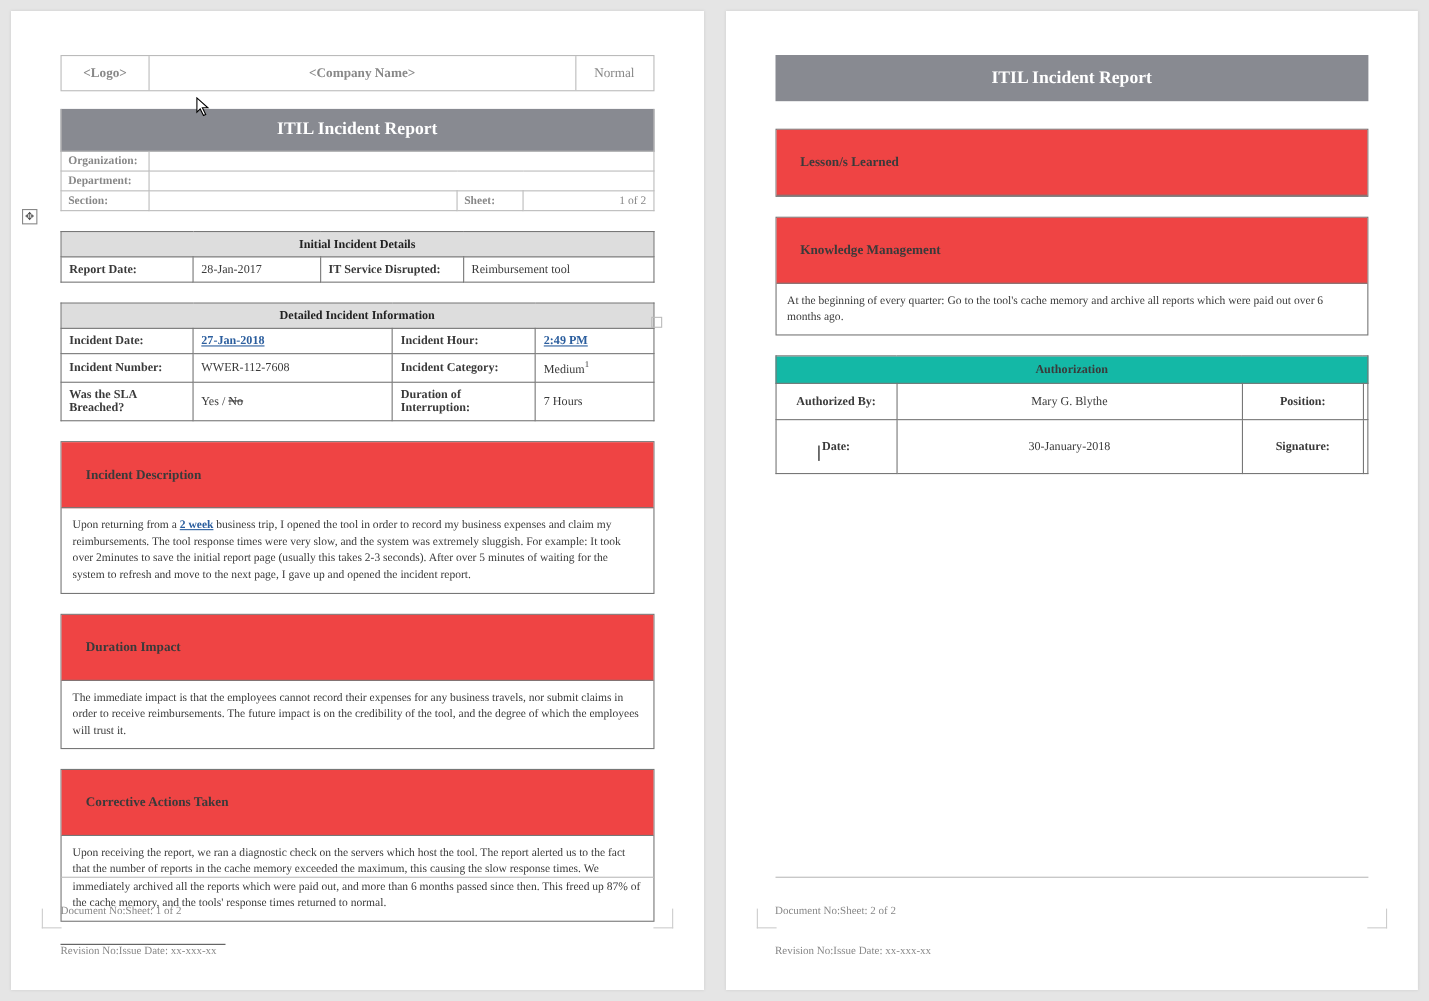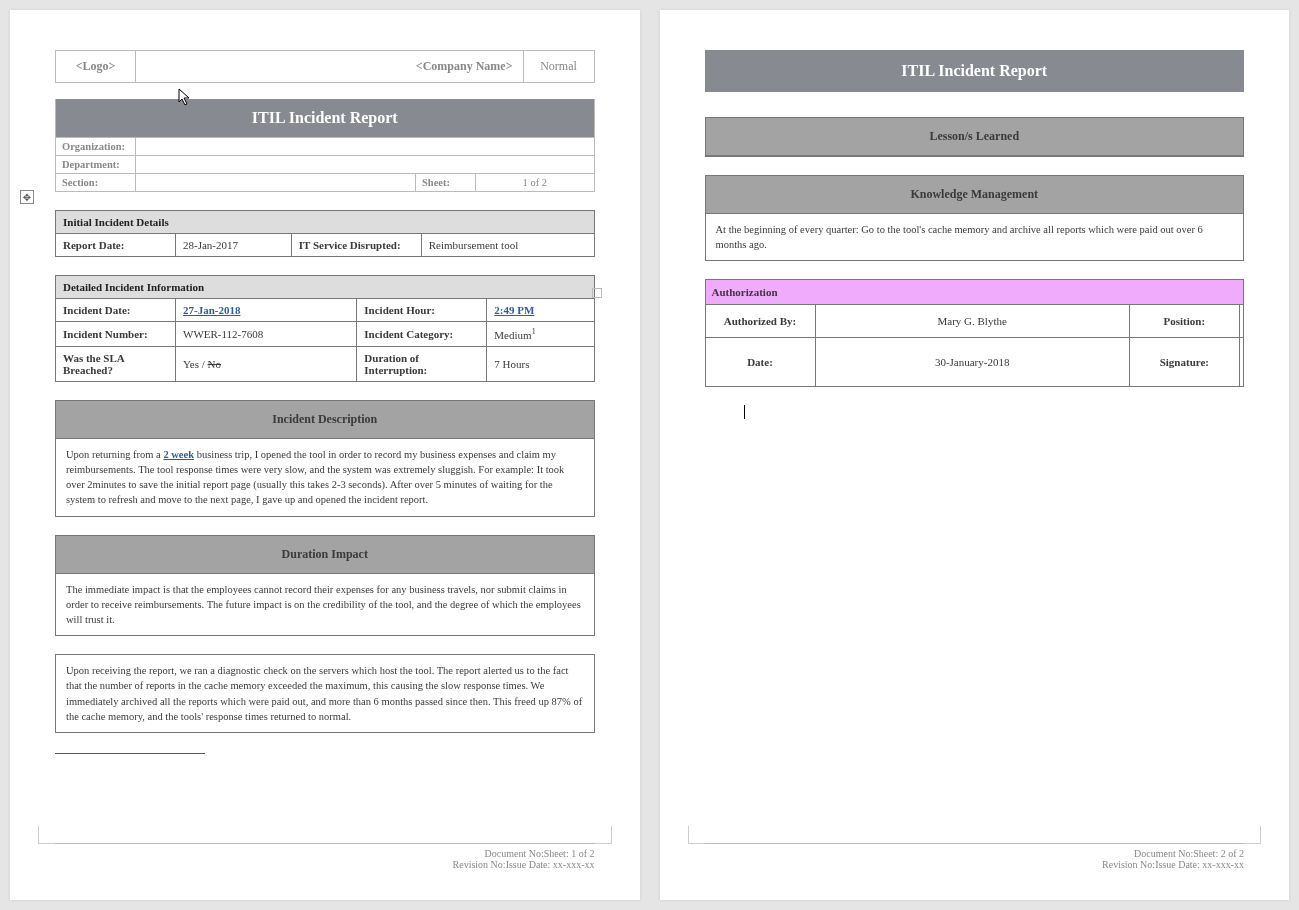--- a/index.html
+++ b/index.html
@@ -26,21 +26,21 @@
     border: 1px solid #bbb;
     margin-bottom: 16px;
   }
   .header-cell {
     padding: 8px 10px;
     color: #888;
     font-size: 12px;
     text-align: center;
   }
   .logo-cell { width: 80px; border-right: 1px solid #bbb; font-weight: bold;}
-  .company-cell { flex: 1; border-right: 1px solid #bbb; font-weight: bold; text-align: right;}
+  .company-cell { flex: 1; border-right: 1px solid #bbb; font-weight: bold;}
   .normal-cell { width: 70px; }
   .title-bar {
     background: #888a91;
     color: #fff;
     font-weight: bold;
     font-size: 16px;
     text-align: center;
     padding: 10px 0;
     border-left: 1px solid #bbb;
     border-right: 1px solid #bbb;
@@ -83,38 +83,38 @@
     margin-top: 18px;
   }
   .section-table th, .section-table td {
     border: 1px solid #777;
     padding: 5px 7px;
     font-size: 11px;
     text-align: left;
   }
   .section-table th {
     background: #ddd;
-    text-align: left;
+    text-align: center;
     font-weight: bold;
     color: #222;
   }
   .section-table .lab { font-weight: bold; width: 120px;}
   .section-table .lab2 { font-weight: bold; width: 130px;}
   .underline { text-decoration: underline; color: #2b5e9e; font-weight: bold;}
   .strike { text-decoration: line-through;}
   .sup { font-size: 8px; vertical-align: super;}
   .text-block {
     border: 1px solid #777;
     margin-top: 18px;
   }
   .text-block .tb-head {
-    background: #a3a3a3;
-    text-align: center;
+    background: #ef4444;
+    text-align: left;
     font-weight: bold;
-    padding: 11px;
+    padding: 22px;
     font-size: 12px;
     border-bottom: 1px solid #777;
   }
   .text-block .tb-body {
     padding: 8px 10px;
     font-size: 10.5px;
     line-height: 1.45;
   }
   .footnote-rule {
     border: none;
@@ -128,40 +128,40 @@
   }
   .footer {
     position: absolute;
     bottom: 30px;
     left: 45px;
     right: 45px;
     font-size: 10px;
     color: #888;
   }
   .footer-rule { border-top: 1px solid #bbb; margin-bottom: 4px;}
-  .footer-line { display: flex; justify-content: flex-end;}
+  .footer-line { display: flex; justify-content: flex-start; margin-top: 25px;}
   .corner-tl, .corner-tr, .corner-bl, .corner-br {
     position: absolute; width: 18px; height: 18px;
   }
   .corner-bl { bottom: 56px; left: 28px; border-left:1px solid #ccc; border-bottom:1px solid #ccc;}
   .corner-br { bottom: 56px; right: 28px; border-right:1px solid #ccc; border-bottom:1px solid #ccc;}
   
   .title-bar2 {
     background: #888a91;
     color: #fff;
     font-weight: bold;
     font-size: 16px;
     text-align: center;
     padding: 12px 0;
     margin-bottom: 25px;
   }
   .auth-table {
     width: 100%; border-collapse: collapse; margin-top: 18px;
   }
-  .auth-table th { background:#f0abfc; border:1px solid #777; padding:6px; text-align:left; font-weight:bold;}
+  .auth-table th { background:#14b8a6; border:1px solid #777; padding:6px; text-align:center; font-weight:bold;}
   .auth-table td { border:1px solid #777; padding:10px 0; text-align:center; font-size:11px;}
   .auth-table .alab { font-weight: bold; width:110px;}
   .small-marker {
     position:absolute; right:38px; top:278px;
     width:10px; height:10px; border:1px solid #bbb;
   }
   .text-cursor {
     position:absolute; left:84px; top:395px;
     width:1px; height:14px; background:#000;
   }
@@ -192,21 +192,21 @@
           <td colspan="3"></td>
         </tr>
     <tr>
           <td class="label">Department:</td>
           <td colspan="3"></td>
         </tr>
     <tr class="meta-row2">
       <td class="label">Section:</td>
       <td style="width:280px"></td>
       <td class="label2">Sheet:</td>
-      <td style="text-align:center">1 of 2</td>
+      <td style="text-align:right">1 of 2</td>
     </tr>
   </tbody>
     </table>
 
   <table class="section-table">
     <tbody>
         <tr>
           <th colspan="4">Initial Incident Details</th>
         </tr>
     <tr>
@@ -248,20 +248,21 @@
     <div class="tb-head">Incident Description</div>
     <div class="tb-body"><span>Upon returning from a </span><span class="underline">2 week</span><span> business trip, I opened the tool in order to record my business expenses and claim my reimbursements. The tool response times were very slow, and the system was extremely sluggish. For example: It took over 2minutes to save the initial report page (usually this takes 2-3 seconds). After over 5 minutes of waiting for the system to refresh and move to the next page, I gave up and opened the incident report.</span></div>
   </div>
 
   <div class="text-block">
     <div class="tb-head">Duration Impact</div>
     <div class="tb-body">The immediate impact is that the employees cannot record their expenses for any business travels, nor submit claims in order to receive reimbursements. The future impact is on the credibility of the tool, and the degree of which the employees will trust it.</div>
   </div>
 
   <div class="text-block">
+    <div class="tb-head">Corrective Actions Taken</div>
     <div class="tb-body">Upon receiving the report, we ran a diagnostic check on the servers which host the tool. The report alerted us to the fact that the number of reports in the cache memory exceeded the maximum, this causing the slow response times. We immediately archived all the reports which were paid out, and more than 6 months passed since then. This freed up 87% of the cache memory, and the tools' response times returned to normal.</div>
   </div>
 
   <hr class="footnote-rule">
 
   <div class="corner-bl"></div>
   <div class="corner-br"></div>
 
   <div class="footer">
     <div class="footer-rule"></div>

